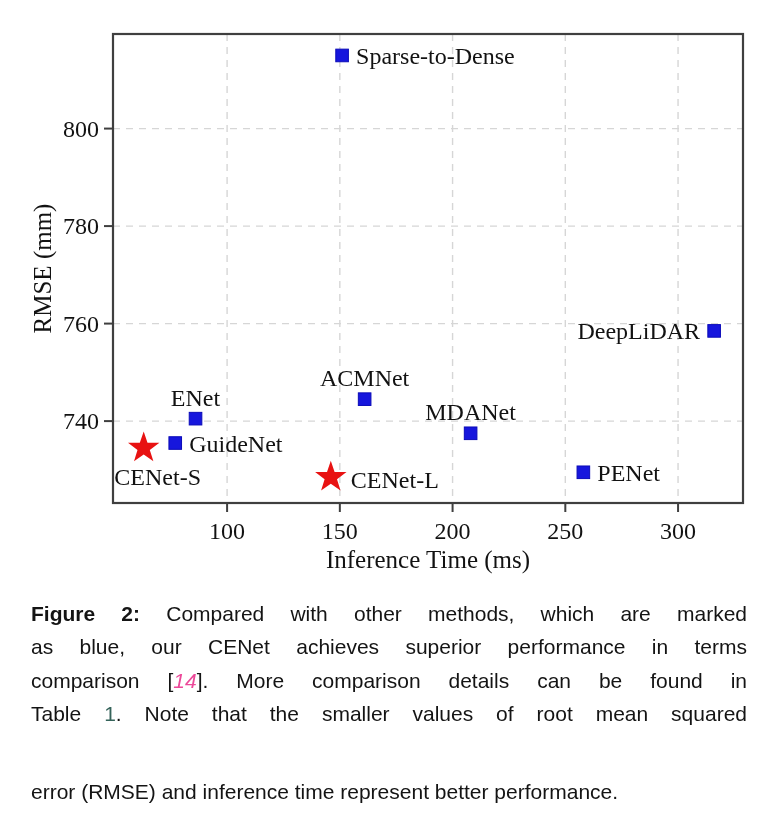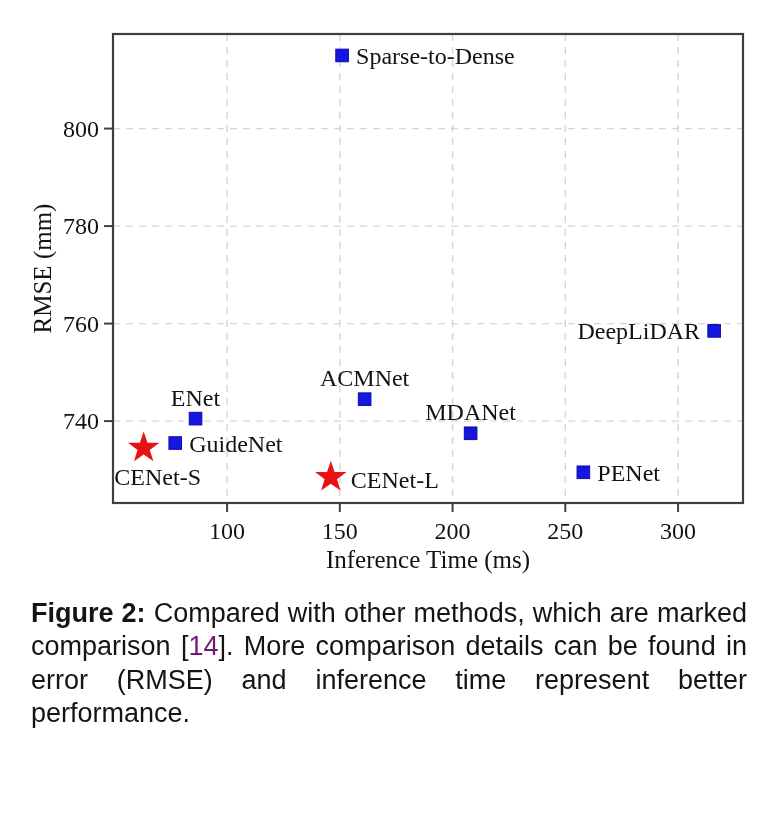--- a/index.html
+++ b/index.html
@@ -8,27 +8,27 @@
     width:777px;height:824px;
     background:#ffffff;
     overflow:hidden;
     font-family:"Liberation Sans","DejaVu Sans",sans-serif;
   }
   .plot-svg{position:absolute;left:0;top:0;}
   .caption{
     position:absolute;
     left:31px;top:597px;
     width:716px;
-    font-size:27px;
+    font-size:21px;
     line-height:33.4px;
     color:#141414;
     letter-spacing:0;
   }
   .cap-line{text-align:justify;text-align-last:justify;}
-  .cap-line.cap-last{text-align-last:auto;}
+  .cap-line.cap-last{text-align-last:auto;margin-top:44px;}
   .cap-bold{font-weight:bold;}
 </style>
 </head>
 <body>
 
 <div class="page">
 
   <svg class="plot-svg" id="plot-svg" width="777" height="590">
       <line x1="227.09448818897636" y1="34" x2="227.09448818897636" y2="503" stroke="#d6d6d6" stroke-width="1.4" stroke-dasharray="7 6"></line>
       <line x1="339.8360773085182" y1="34" x2="339.8360773085182" y2="503" stroke="#d6d6d6" stroke-width="1.4" stroke-dasharray="7 6"></line>
@@ -75,17 +75,19 @@
       <text x="157.6657122405154" y="484.9095634095636" font-family="&quot;Liberation Serif&quot;,&quot;DejaVu Serif&quot;,serif" fill="#121212" font-size="24" text-anchor="middle">CENet-S</text>
       <path d="M330.8,460.7L334.6,471.9L346.5,472.1L337.0,479.2L340.5,490.5L330.8,483.7L321.1,490.5L324.6,479.2L315.1,472.1L327.0,471.9Z" fill="#e81212"></path>
       <text x="350.81675017895486" y="488.1611226611229" font-family="&quot;Liberation Serif&quot;,&quot;DejaVu Serif&quot;,serif" fill="#121212" font-size="24" text-anchor="start">CENet-L</text>
       <rect x="113" y="34" width="630" height="469" fill="none" stroke="#3f3f3f" stroke-width="2.2"></rect>
       <text x="428" y="568" font-family="&quot;Liberation Serif&quot;,&quot;DejaVu Serif&quot;,serif" fill="#121212" font-size="25" text-anchor="middle">Inference Time (ms)</text>
       <text x="51" y="268.5" font-family="&quot;Liberation Serif&quot;,&quot;DejaVu Serif&quot;,serif" fill="#121212" font-size="25" text-anchor="middle" transform="rotate(-90 51 268.5)">RMSE (mm)</text>
     </svg>
 
   <figcaption class="caption">
     <div class="cap-line"><span class="cap-bold">Figure 2:</span><span> Compared with other methods, which are marked</span></div>
-    <div class="cap-line"><span>comparison [</span><span class="cap-ref" style="color: #701a75;">14</span><span>]. More comparison details can be found in</span></div>
+    <div class="cap-line"><span>as blue, our CENet achieves superior performance in terms</span></div>
+    <div class="cap-line"><span>comparison [</span><span class="cap-ref" style="color: #ec4899; font-style: italic;">14</span><span>]. More comparison details can be found in</span></div>
+    <div class="cap-line"><span>Table </span><span class="cap-ref" style="color: rgb(53, 99, 90);">1</span><span>. Note that the smaller values of root mean squared</span></div>
     <div class="cap-line cap-last"><span>error (RMSE) and inference time represent better performance.</span></div>
   </figcaption>
 
 </div>
 
 </body></html>

